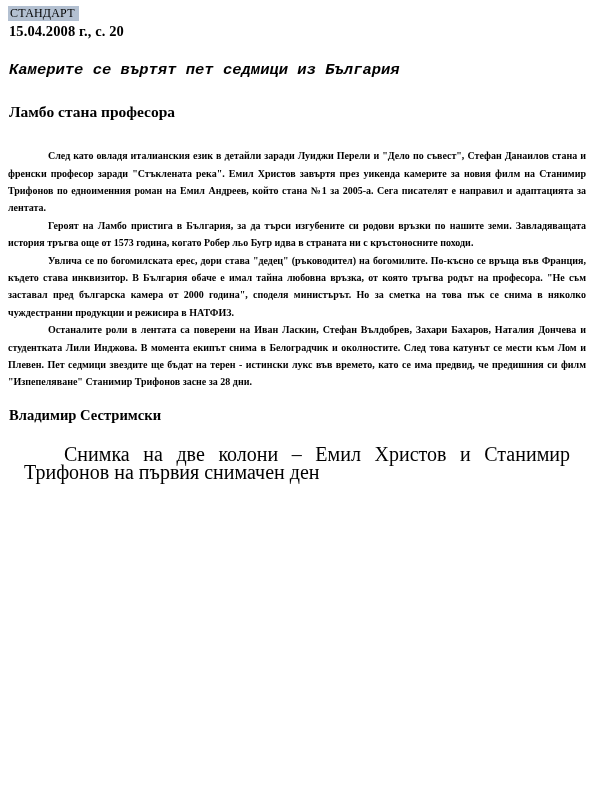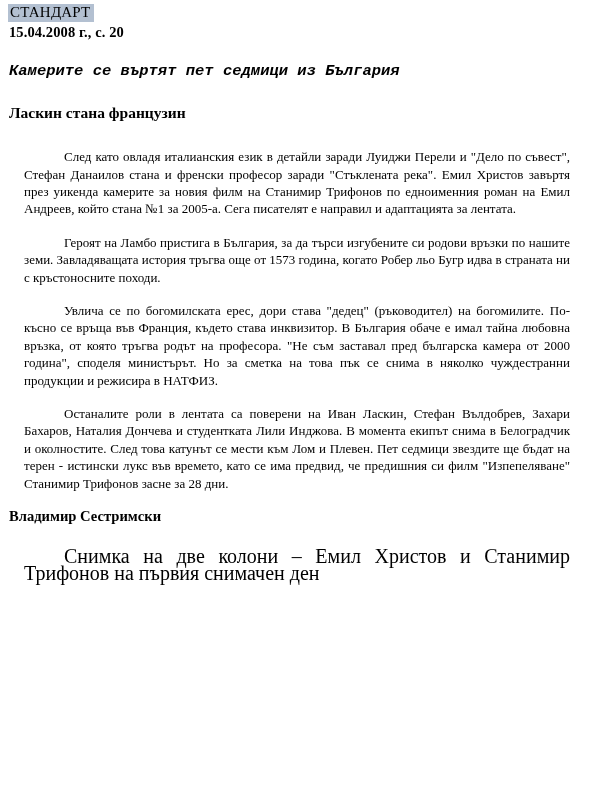--- a/index.html
+++ b/index.html
@@ -27,21 +27,21 @@
     margin: 0;
     padding: 0;
     line-height: 1.0;
   }
   .masthead-name {
     display: inline-block;
     background: #b3c0d1;
     color: #000000;
     font-family: "Liberation Serif", "DejaVu Serif", serif;
     font-weight: normal;
-    font-size: 15px;
+    font-size: 12px;
     letter-spacing: 0.2px;
     padding: 1px 4px 2px 2px;
     font-variant: small-caps;
     text-transform: capitalize;
   }
   .issue-line {
     margin: 2px 0 0 1px;
     font-size: 14.5px;
     font-weight: bold;
     letter-spacing: 0.1px;
@@ -73,27 +73,28 @@
     text-align-last: left;
     width: 578px;
   }
 
   
   .body-block {
     margin-top: 26px;
     width: 578px;
   }
   .body-par {
-    margin: 16px;
-    font-size: 13px;
+    margin: 0;
+    font-size: 10px;
     line-height: 17.4px;
     text-align: justify;
     text-align-last: left;
     text-indent: 40px;
     hyphens: none;
+    font-weight: bold;
   }
 
   
   .byline {
     margin: 16px 0 0 1px;
     font-size: 14.6px;
     font-weight: bold;
     line-height: 1.2;
   }
 
@@ -120,21 +121,21 @@
 <div class="page">
 
   <div class="masthead-line">
     <span class="masthead-name" style="background: rgb(179, 192, 209);">СТАНДАРТ</span>
   </div>
 
   <div class="issue-line">15.04.2008 г., с. 20</div>
 
   <div class="kicker">Камерите се въртят пет седмици из България</div>
 
-  <div class="headline">Ласкин стана французин</div>
+  <div class="headline">Ламбо стана професора</div>
 
 
   <div class="body-block">
     <p class="body-par">След като овладя италианския език в детайли заради Луиджи Перели и "Дело по съвест", Стефан Данаилов стана и френски професор заради "Стъклената река". Емил Христов завъртя през уикенда камерите за новия филм на Станимир Трифонов по едноименния роман на Емил Андреев, който стана №1 за 2005-а. Сега писателят е направил и адаптацията за лентата.</p>
     <p class="body-par">Героят на Ламбо пристига в България, за да търси изгубените си родови връзки по нашите земи. Завладяващата история тръгва още от 1573 година, когато Робер льо Бугр идва в страната ни с кръстоносните походи.</p>
     <p class="body-par">Увлича се по богомилската ерес, дори става "дедец" (ръководител) на богомилите. По-късно се връща във Франция, където става инквизитор. В България обаче е имал тайна любовна връзка, от която тръгва родът на професора. "Не съм заставал пред българска камера от 2000 година", споделя министърът. Но за сметка на това пък се снима в няколко чуждестранни продукции и режисира в НАТФИЗ.</p>
     <p class="body-par">Останалите роли в лентата са поверени на Иван Ласкин, Стефан Вълдобрев, Захари Бахаров, Наталия Дончева и студентката Лили Инджова. В момента екипът снима в Белоградчик и околностите. След това катунът се мести към Лом и Плевен. Пет седмици звездите ще бъдат на терен - истински лукс във времето, като се има предвид, че предишния си филм "Изпепеляване" Станимир Трифонов засне за 28 дни.</p>
   </div>
 
   <div class="byline">Владимир Сестримски</div>

